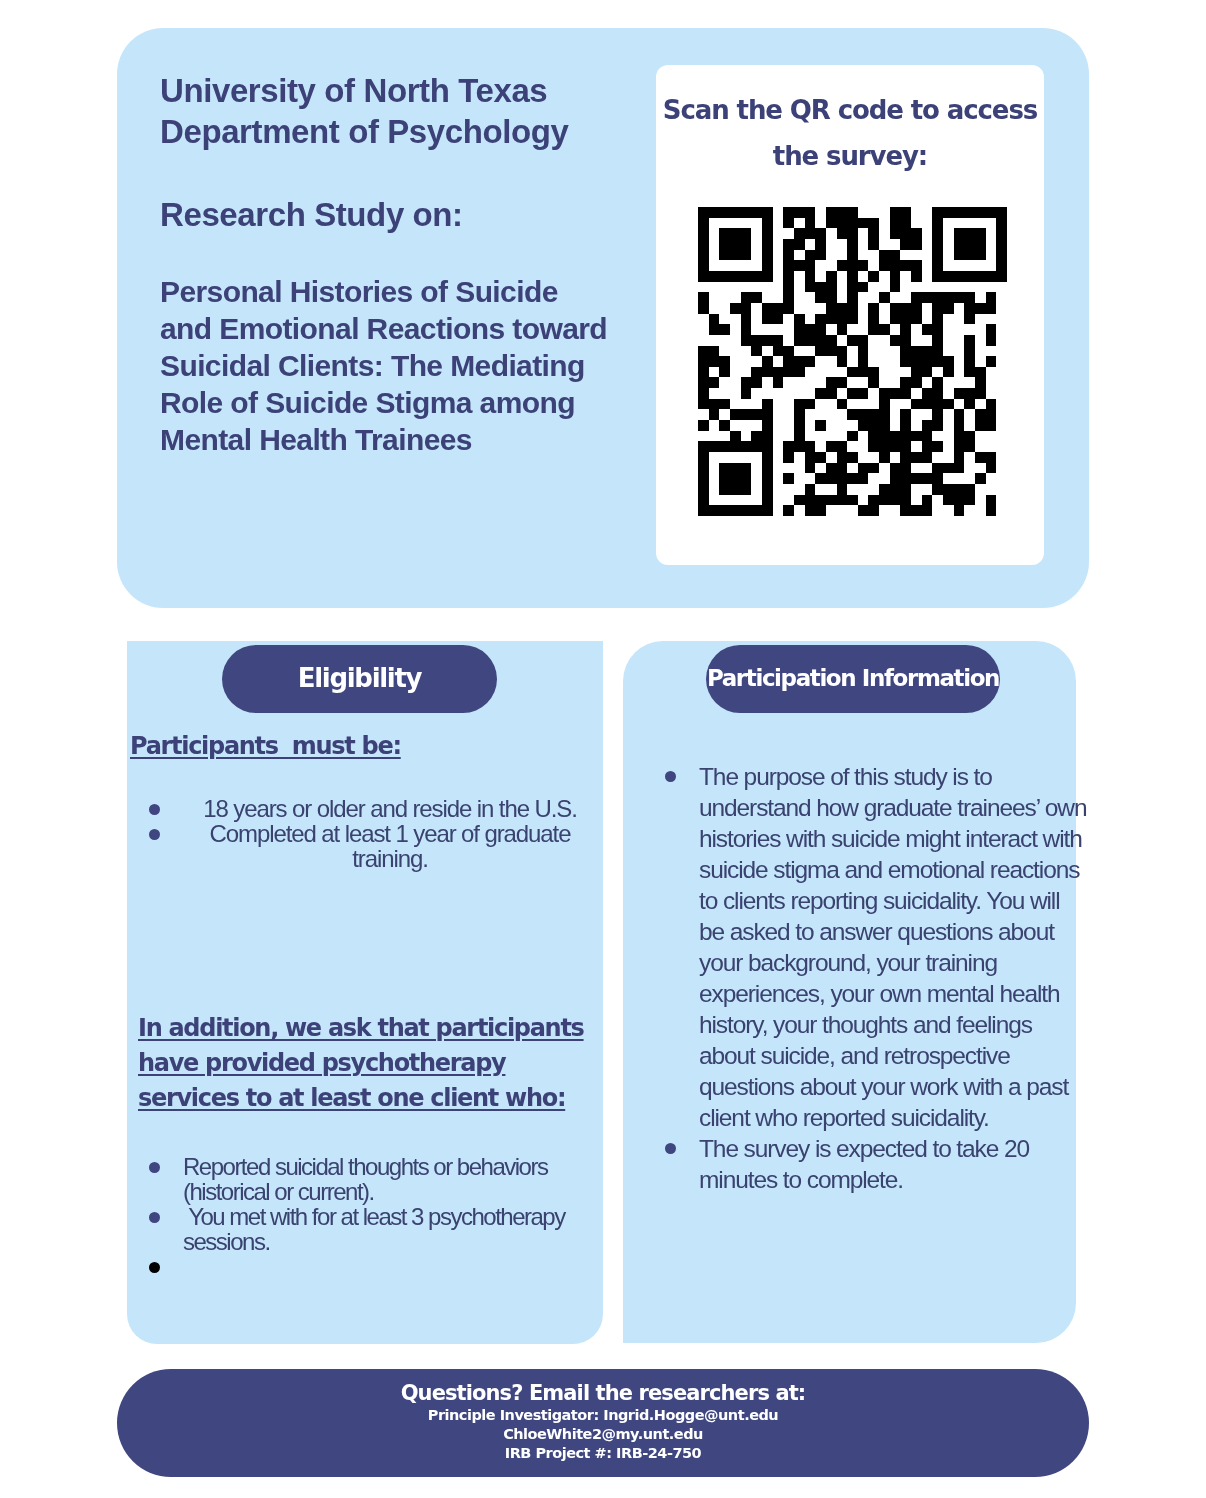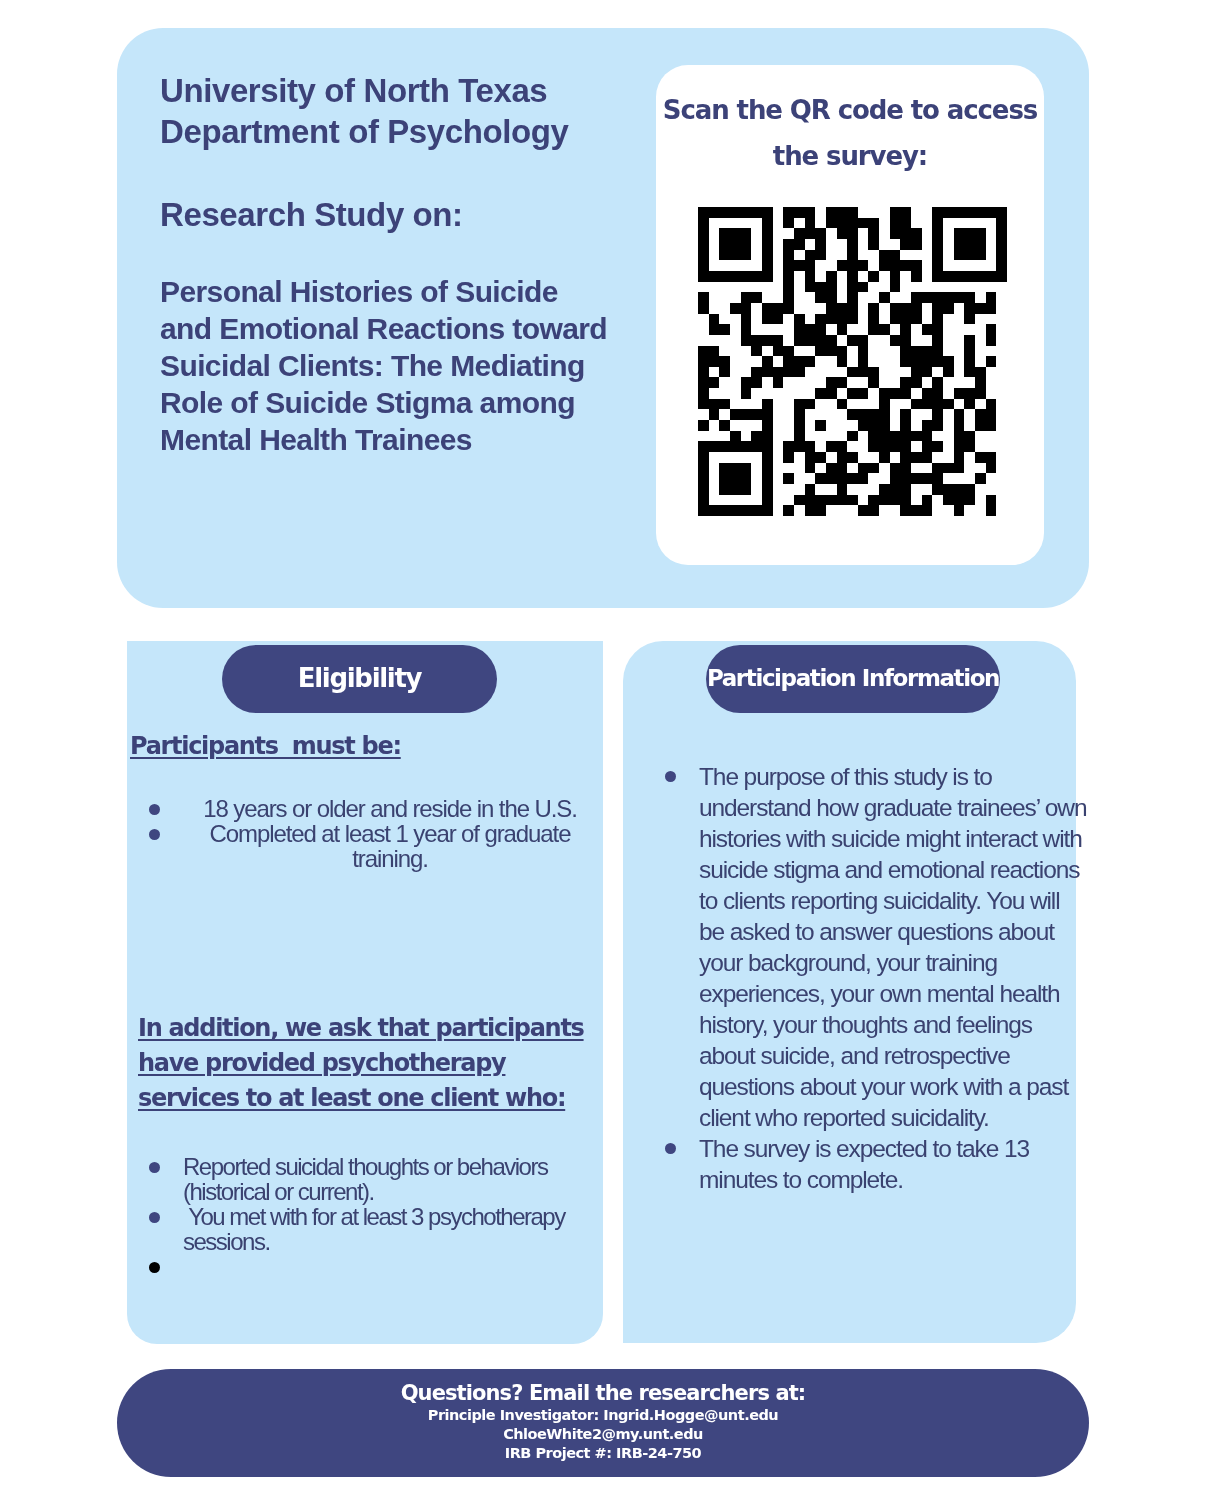--- a/index.html
+++ b/index.html
@@ -13,21 +13,21 @@
   }
   .title-block {
     position: absolute; left: 43px; top: 42px; width: 440px;
     font-family: Liberation Sans, sans-serif; font-weight: bold; color: #3c4278;
   }
   .uni-title { font-size: 33px; line-height: 41px; margin: 0; letter-spacing: -0.4px; }
   .study-label { font-size: 33px; line-height: 41px; margin: 42px 0 0 0; letter-spacing: -0.4px; }
   .study-title { font-size: 30px; line-height: 37px; margin: 38px 0 0 0; letter-spacing: -0.6px; width: 450px; }
   .qr-card {
     position: absolute; left: 539px; top: 37px; width: 388px; height: 500px;
-    background: #ffffff; border-radius: 32px;
+    background: #ffffff; border-radius: 12px;
   }
   .qr-caption {
     position: absolute; left: 0; top: 22px; width: 388px; text-align: center;
     font-family: "DejaVu Sans", sans-serif; font-weight: bold; font-size: 26px; line-height: 46px;
     letter-spacing: -1.1px; color: #3c4278;
   }
   .qr-code { position: absolute; left: 42px; top: 142px; width: 309px; height: 309px; }
 
   .elig-panel {
     position: absolute; left: 127px; top: 641px; width: 476px; height: 703px;
@@ -301,21 +301,21 @@
     <li><span class="dot"></span><span>Reported suicidal thoughts or behaviors (historical or current).</span></li>
     <li><span class="dot"></span><span style="white-space:pre-wrap;"> You met with for at least 3 psychotherapy sessions.</span></li>
     <li><span class="dot black"></span></li>
   </ul>
 </div>
 
 <div class="info-panel">
   <div class="pill info-pill">Participation Information</div>
   <ul class="bullets list-info">
     <li><span class="dot"></span><span>The purpose of this study is to understand how graduate trainees’ own histories with suicide might interact with suicide stigma and emotional reactions to clients reporting suicidality. You will be asked to answer questions about your background, your training experiences, your own mental health history, your thoughts and feelings about suicide, and retrospective questions about your work with a past client who reported suicidality.</span></li>
-    <li><span class="dot"></span><span>The survey is expected to take 13 minutes to complete.</span></li>
+    <li><span class="dot"></span><span>The survey is expected to take 20 minutes to complete.</span></li>
   </ul>
 </div>
 
 <div class="footer">
   <div class="footer-head">Questions? Email the researchers at:</div>
   <div class="footer-line">Principle Investigator: Ingrid.Hogge@unt.edu</div>
   <div class="footer-line">ChloeWhite2@my.unt.edu</div>
   <div class="footer-line">IRB Project #:  IRB-24-750</div>
 </div>
 

